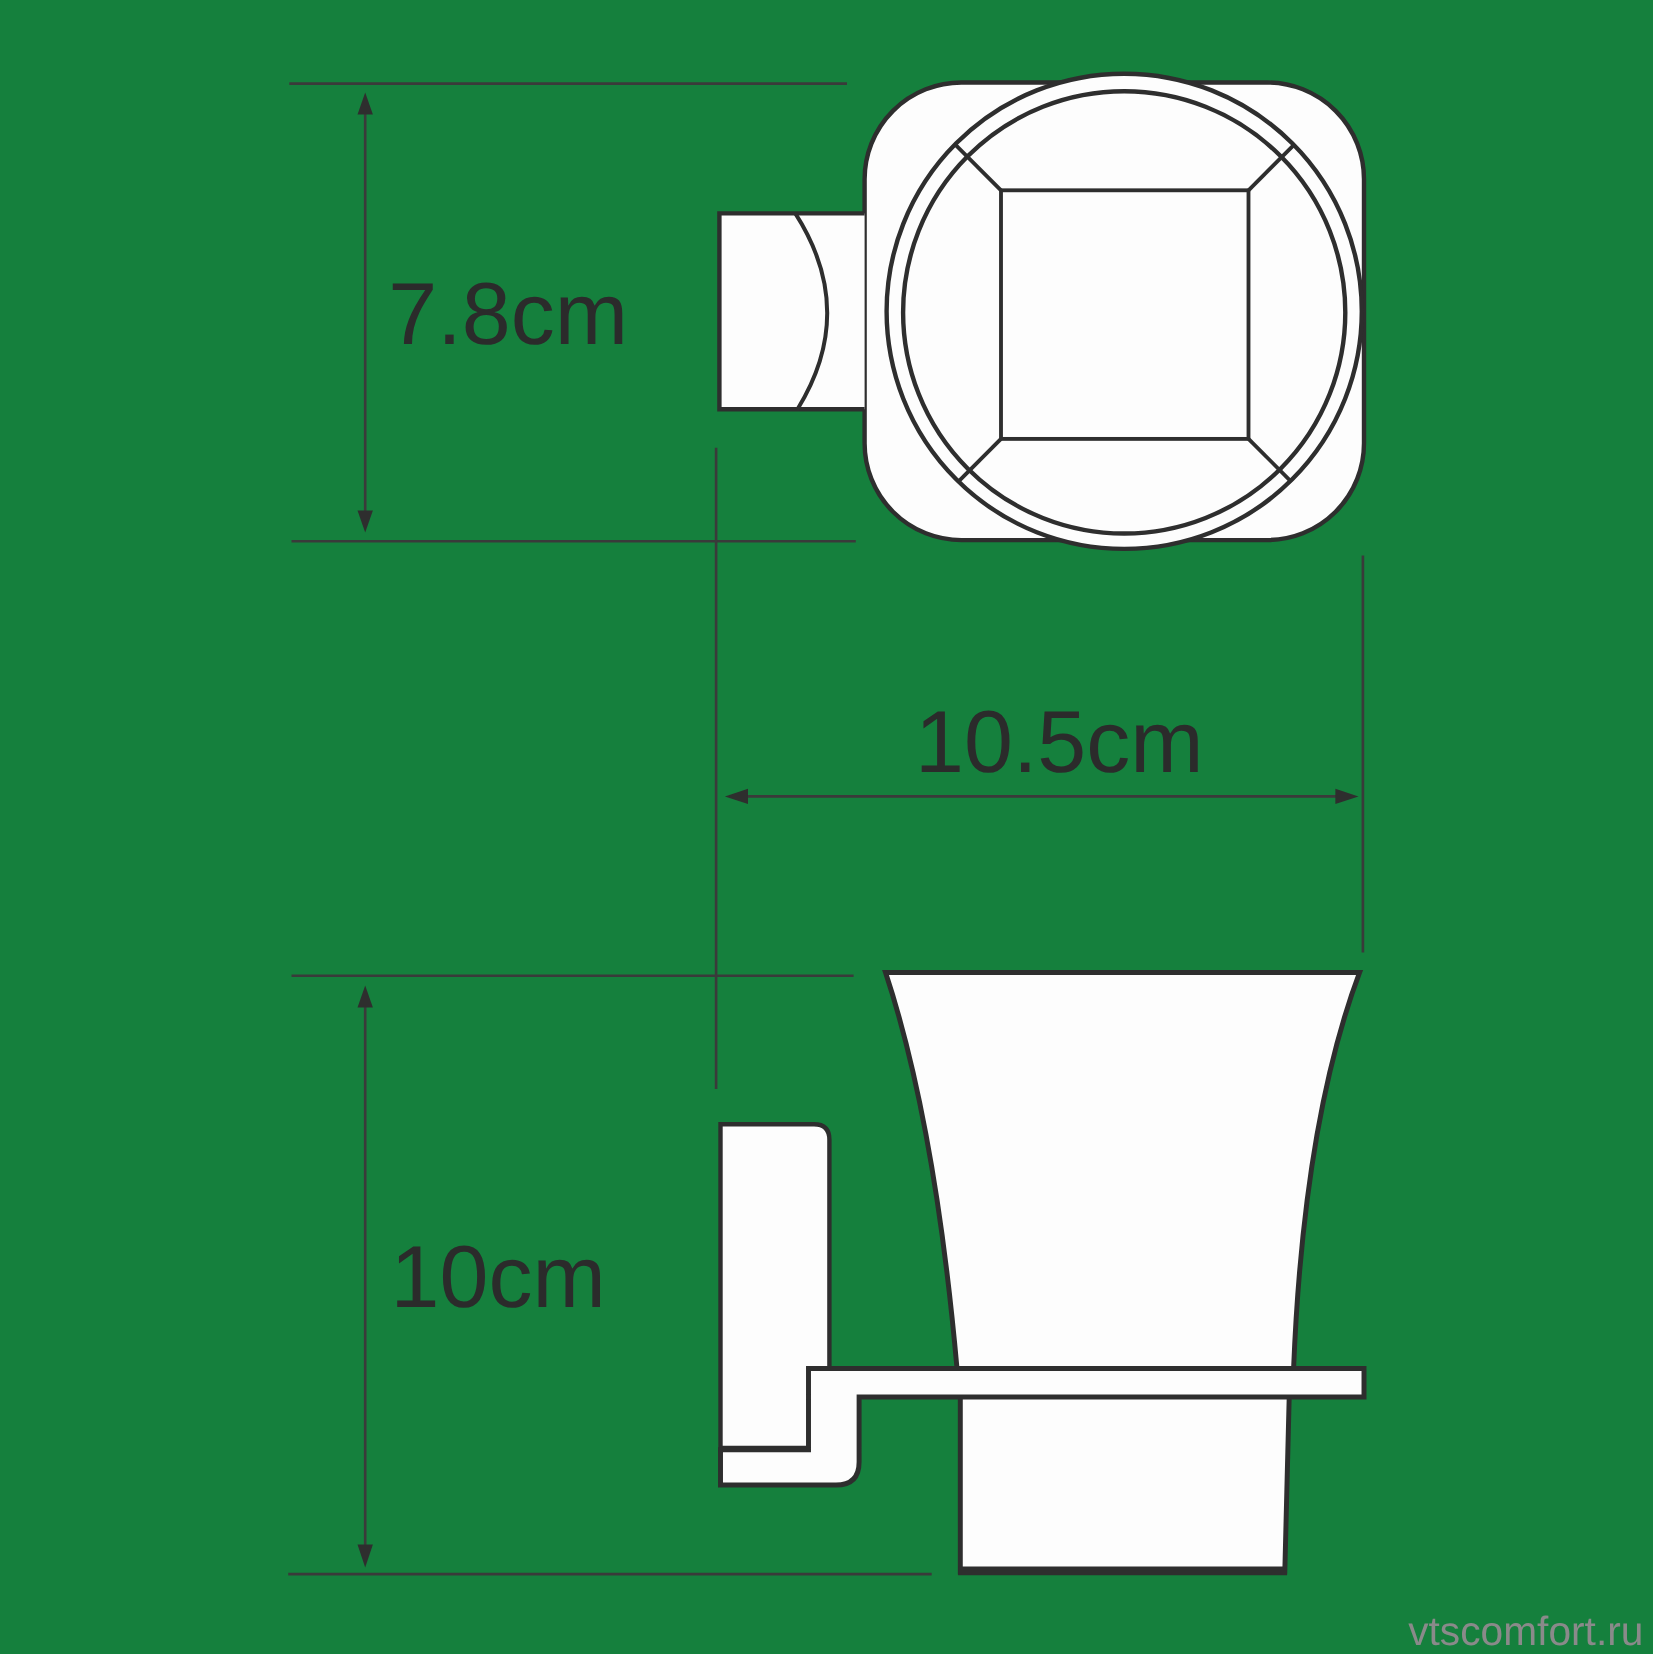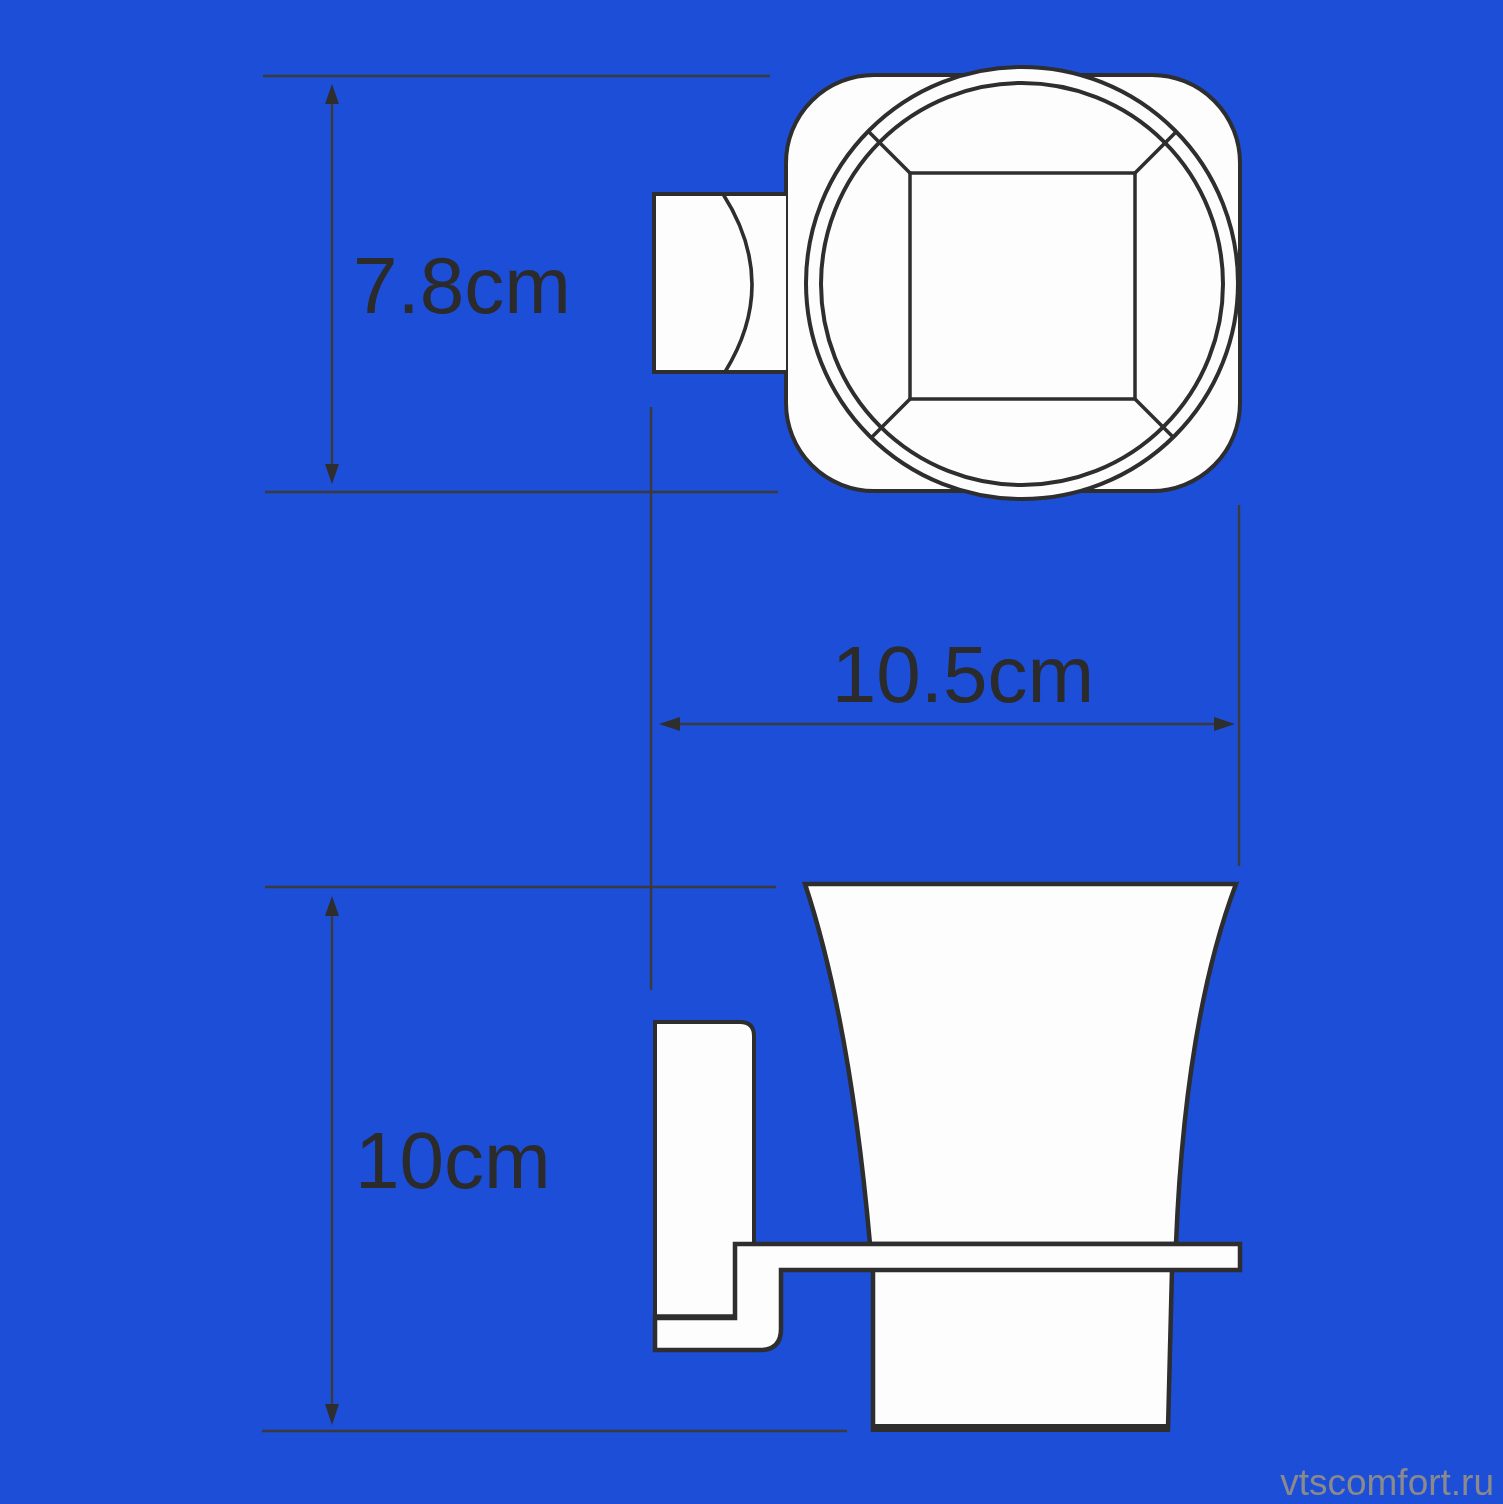--- a/index.html
+++ b/index.html
@@ -4,21 +4,21 @@
 <style>
   html, body {
     margin: 0;
     padding: 0;
     background: #ffffff;
   }
   .canvas {
     position: relative;
     width: 1503px;
     height: 1504px;
-    background: #1d4ed8;
+    background: #15803d;
     font-family: "Liberation Sans", "DejaVu Sans", sans-serif;
     overflow: hidden;
   }
   svg { display: block; }
   .outline  { fill: #fdfdfd; stroke: #2e2e2e; }
   .strokeonly { fill: none; stroke: #2e2e2e; }
   .thin     { stroke: #3a3a3a; stroke-width: 2.4; fill: none; }
   .arrow    { fill: #2e2e2e; stroke: none; }
   .dim-text { fill: #2b2b2b; font-size: 80px; }
   .wm-text  { fill: #8a8a8a; font-size: 37px; }

